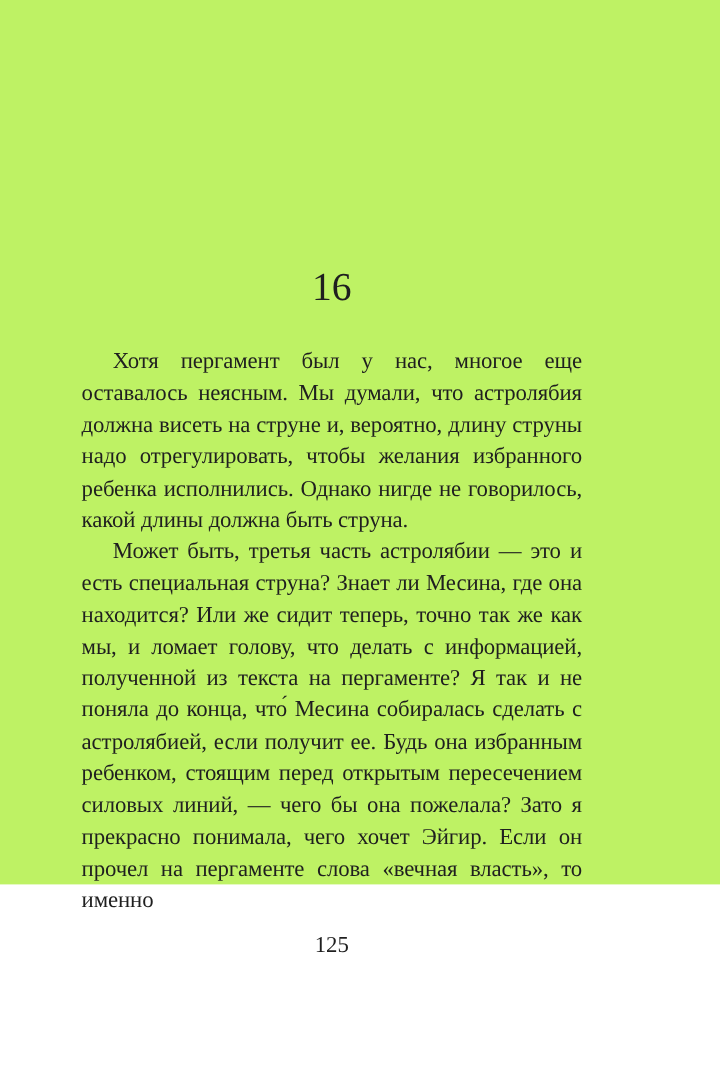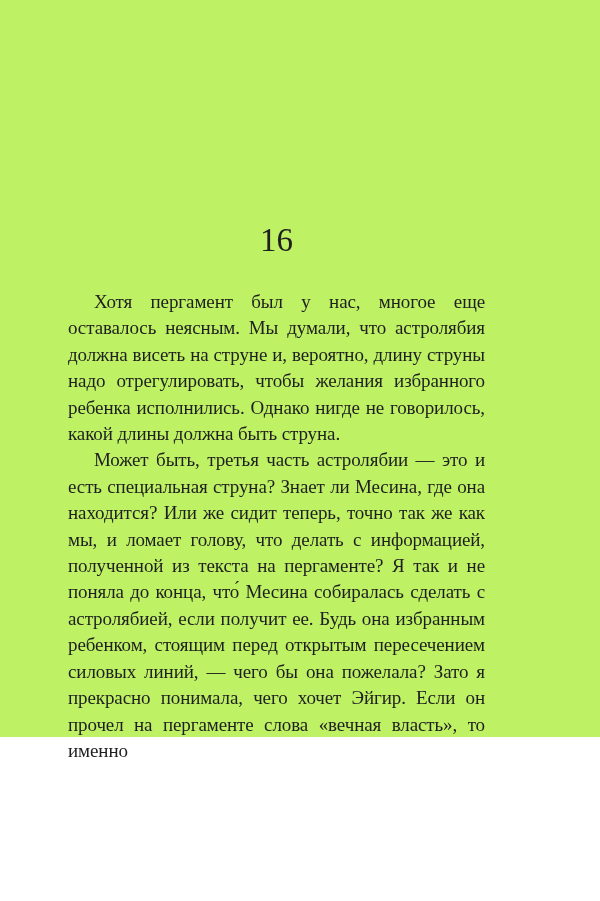--- a/index.html
+++ b/index.html
@@ -63,14 +63,15 @@
 
 <div class="book-page">
 
   <div class="chapter-number">16</div>
 
   <div class="text-block">
     <p>Хотя пергамент был у нас, многое еще оставалось неясным. Мы думали, что астролябия должна висеть на струне и, вероятно, длину струны надо отрегулировать, чтобы желания избранного ребенка исполнились. Однако нигде не говорилось, какой длины должна быть струна.</p>
     <p>Может быть, третья часть астролябии — это и есть специальная струна? Знает ли Месина, где она находится? Или же сидит теперь, точно так же как мы, и ломает голову, что делать с информацией, полученной из текста на пергаменте? Я так и не поняла до конца, что́ Месина собиралась сделать с астролябией, если получит ее. Будь она избранным ребенком, стоящим перед открытым пересечением силовых линий, — чего бы она пожелала? Зато я прекрасно понимала, чего хочет Эйгир. Если он прочел на пергаменте слова «вечная власть», то именно</p>
   </div>
 
+  <div class="page-number">125</div>
 
 </div>
 
 </body></html>

